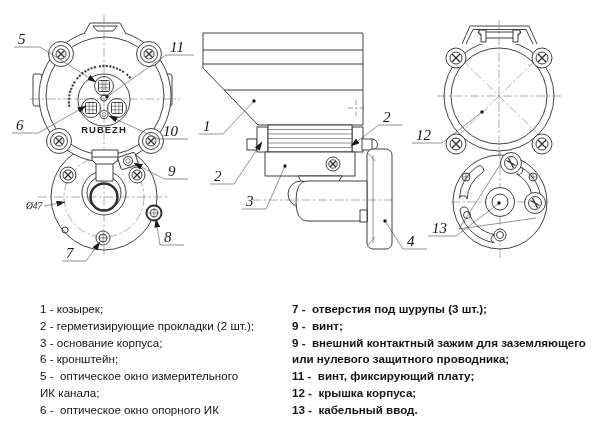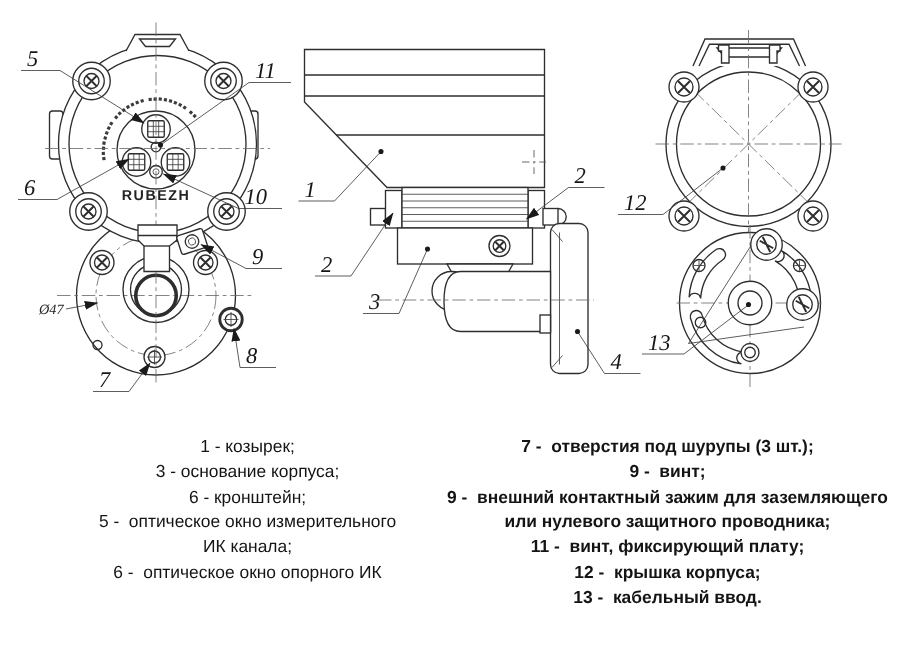--- a/index.html
+++ b/index.html
@@ -1,20 +1,20 @@
 <!DOCTYPE html>
 <html><head>
 <meta charset="utf-8">
 <style>
   html,body{margin:0;padding:0;background:#fff;}
   .stage{position:relative;width:600px;height:431px;background:#fff;overflow:hidden;
          font-family:"Liberation Sans",sans-serif;}
   svg{position:absolute;top:0;left:0;}
   .legend{position:absolute;top:286px;left:0;width:600px;color:#111;}
-  .legend-col{position:absolute;top:4px;text-align:center;}
+  .legend-col{position:absolute;top:15px;}
   .legend-col.left{left:40px;width:250px;}
   .legend-col.right{left:292px;width:306px;font-weight:bold;}
   .legend-line{font-size:11.6px;line-height:16.8px;white-space:pre;color:#141414;}
   
   .ln{stroke:#2e2e2e;stroke-width:.9;fill:none;}
   .lnw{stroke:#2e2e2e;stroke-width:.9;fill:#fff;}
   .thin{stroke:#3a3a3a;stroke-width:.55;fill:none;}
   .cl{stroke:#6a6a6a;stroke-width:.55;fill:none;stroke-dasharray:9 2.5 2.5 2.5;}
   .dash{stroke:#5a5a5a;stroke-width:.6;fill:none;stroke-dasharray:5 2.5 1.5 2.5;}
   .xh{stroke:#2e2e2e;stroke-width:1.3;fill:none;}
@@ -359,20 +359,21 @@
       <line class="thin" x1="428" y1="236" x2="456" y2="236"></line>
       <line class="thin" x1="456" y1="236" x2="498" y2="204"></line>
       <circle class="dot" cx="499" cy="203" r="1.7"></circle>
     </g>
   </g>
 </svg>
 
 <div class="legend">
   <div class="legend-col left">
     <div class="legend-line">1 - козырек;</div>
+    <div class="legend-line">2 - герметизирующие прокладки (2 шт.);</div>
     <div class="legend-line">3 - основание корпуса;</div>
     <div class="legend-line">6 - кронштейн;</div>
     <div class="legend-line">5 -  оптическое окно измерительного</div>
     <div class="legend-line">ИК канала;</div>
     <div class="legend-line">6 -  оптическое окно опорного ИК</div>
   </div>
   <div class="legend-col right">
     <div class="legend-line">7 -  отверстия под шурупы (3 шт.);</div>
     <div class="legend-line">9 -  винт;</div>
     <div class="legend-line">9 -  внешний контактный зажим для заземляющего</div>

